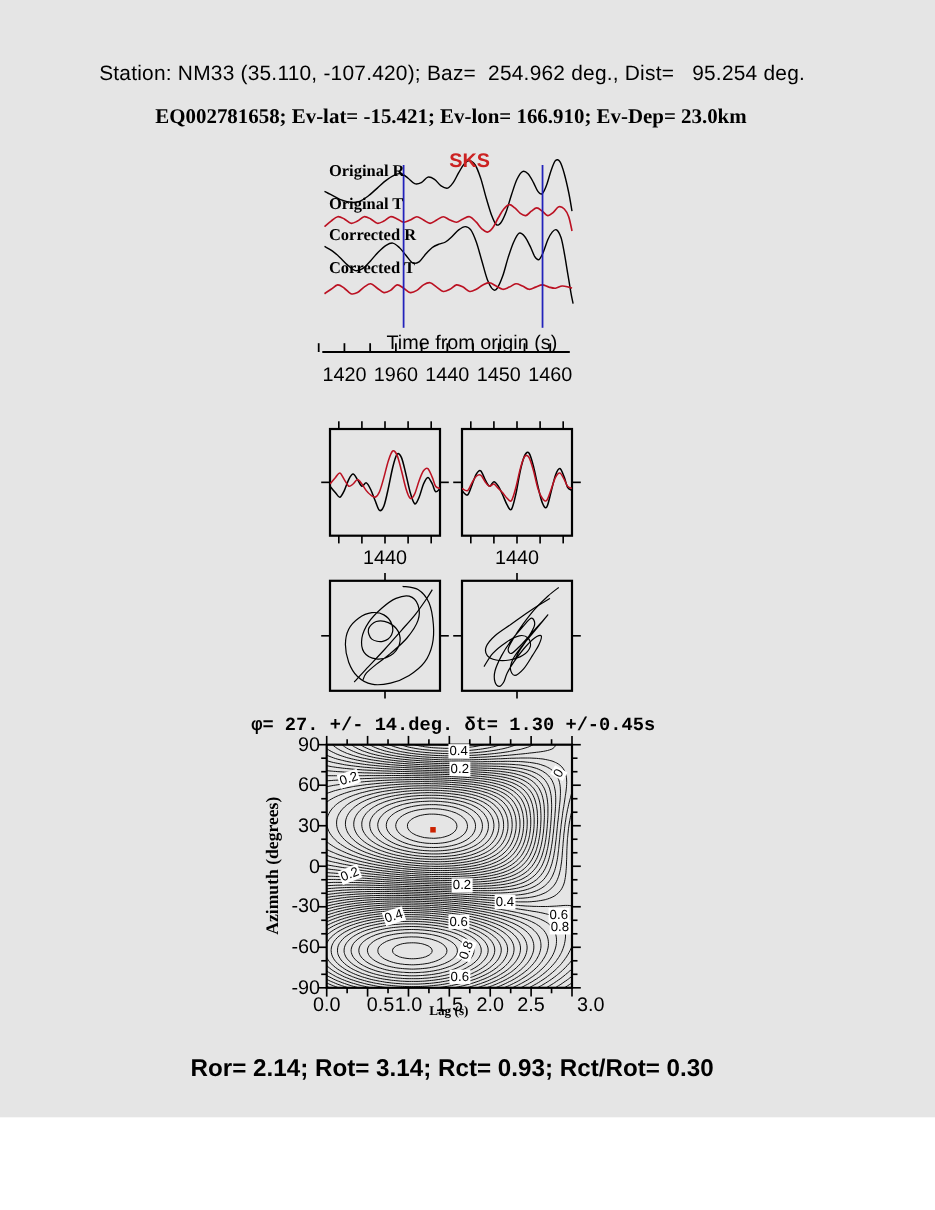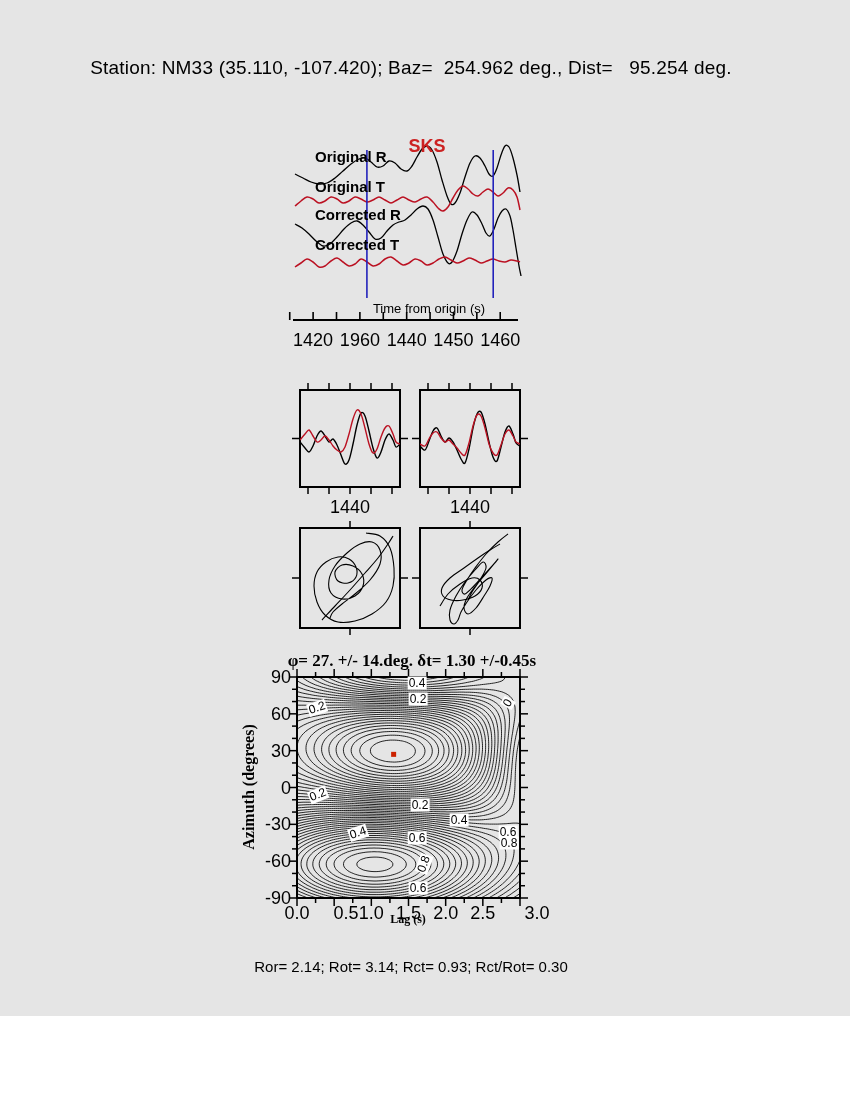--- a/index.html
+++ b/index.html
@@ -3,35 +3,36 @@
 <meta charset="utf-8">
 <style>
   html,body{margin:0;padding:0;background:#fff;}
   #page{position:relative;width:850px;height:1016px;background:#e5e5e5;overflow:hidden;
         font-family:"Liberation Sans",sans-serif;color:#000;}
   .abs{position:absolute;white-space:pre;}
   .ctr{transform:translateX(-50%);}
   .title1{font-size:19px;letter-spacing:0.2px;}
   .title2{font-family:"Liberation Serif",serif;font-weight:bold;font-size:19px;}
   .phase{font-size:18px;font-weight:bold;color:#cc2222;}
-  .trlabel{font-family:Liberation Sans, sans-serif;font-weight:bold;font-size:15px;margin-left:16px;}
+  .trlabel{font-family:Liberation Serif, serif;font-weight:bold;font-size:15px;}
   .axnum{font-size:18px;}
-  .axtitle{font-size:13px;}
+  .axtitle{font-size:18px;}
   .serifbold{font-family:"Liberation Serif",serif;font-weight:bold;}
   .ctitle{font-family:"Liberation Serif",serif;font-weight:bold;font-size:17px;}
   .clabel{font-size:12px;background:#fff;line-height:13px;padding:0 1px;}
-  .footer{font-size:15px;}
+  .footer{font-size:22px;font-weight:bold;}
   .swatch{background:#2aa09a;}
   svg{position:absolute;left:0;top:0;}
 </style>
 </head>
 <body>
 
 <div id="page">
   <div class="abs title1 ctr" style="left:411px;top:57px;">Station: NM33 (35.110, -107.420); Baz=  254.962 deg., Dist=   95.254 deg.</div>
+  <div class="abs title2 ctr" style="left:410px;top:96px;">EQ002781658; Ev-lat= -15.421; Ev-lon= 166.910; Ev-Dep= 23.0km</div>
 
   <svg id="fig" width="850" height="1100">
       <path d="M295,174C296.3,174.7 300.3,176.7 303,178C305.7,179.3 308.3,181.0 311,182C313.7,183.0 316.3,183.8 319,184C321.7,184.2 324.3,184.0 327,183C329.7,182.0 332.3,180.0 335,178C337.7,176.0 340.3,173.3 343,171C345.7,168.7 348.3,166.0 351,164C353.7,162.0 356.7,160.0 359,159C361.3,158.0 363.0,157.5 365,158C367.0,158.5 369.0,160.5 371,162C373.0,163.5 375.0,166.3 377,167C379.0,167.7 381.0,167.0 383,166C385.0,165.0 387.0,161.5 389,161C391.0,160.5 393.0,161.7 395,163C397.0,164.3 399.0,167.7 401,169C403.0,170.3 405.2,171.5 407,171C408.8,170.5 410.3,168.3 412,166C413.7,163.7 415.3,159.8 417,157C418.7,154.2 420.3,150.8 422,149C423.7,147.2 425.3,145.8 427,146C428.7,146.2 430.3,147.3 432,150C433.7,152.7 435.3,157.0 437,162C438.7,167.0 440.3,174.3 442,180C443.7,185.7 445.5,192.0 447,196C448.5,200.0 449.7,202.8 451,204C452.3,205.2 453.5,204.8 455,203C456.5,201.2 458.3,197.3 460,193C461.7,188.7 463.3,182.0 465,177C466.7,172.0 468.3,166.5 470,163C471.7,159.5 473.3,156.8 475,156C476.7,155.2 478.3,156.3 480,158C481.7,159.7 483.5,163.3 485,166C486.5,168.7 487.7,172.3 489,174C490.3,175.7 491.7,177.0 493,176C494.3,175.0 495.7,171.5 497,168C498.3,164.5 499.7,158.7 501,155C502.3,151.3 503.7,147.3 505,146C506.3,144.7 507.7,145.0 509,147C510.3,149.0 511.7,153.3 513,158C514.3,162.7 515.8,169.3 517,175C518.2,180.7 519.5,189.2 520,192" fill="none" stroke="#000000" stroke-width="1.3"></path>
       <path d="M295,206C296.0,205.2 299.0,202.5 301,201C303.0,199.5 305.0,197.3 307,197C309.0,196.7 311.0,198.0 313,199C315.0,200.0 317.0,202.7 319,203C321.0,203.3 323.0,202.0 325,201C327.0,200.0 329.0,197.3 331,197C333.0,196.7 335.0,198.0 337,199C339.0,200.0 341.0,202.7 343,203C345.0,203.3 347.0,202.0 349,201C351.0,200.0 353.0,197.3 355,197C357.0,196.7 359.0,198.2 361,199C363.0,199.8 365.0,201.8 367,202C369.0,202.2 371.0,200.8 373,200C375.0,199.2 377.0,197.0 379,197C381.0,197.0 383.0,199.0 385,200C387.0,201.0 389.0,203.0 391,203C393.0,203.0 395.0,201.0 397,200C399.0,199.0 401.0,197.0 403,197C405.0,197.0 407.0,199.2 409,200C411.0,200.8 413.0,202.2 415,202C417.0,201.8 419.0,199.8 421,199C423.0,198.2 425.0,196.5 427,197C429.0,197.5 431.2,200.2 433,202C434.8,203.8 436.3,206.5 438,208C439.7,209.5 441.3,211.2 443,211C444.7,210.8 446.3,209.2 448,207C449.7,204.8 451.3,200.8 453,198C454.7,195.2 456.3,192.0 458,190C459.7,188.0 461.3,186.2 463,186C464.7,185.8 466.3,187.7 468,189C469.7,190.3 471.3,192.8 473,194C474.7,195.2 476.3,196.3 478,196C479.7,195.7 481.3,193.2 483,192C484.7,190.8 486.3,189.0 488,189C489.7,189.0 491.3,190.8 493,192C494.7,193.2 496.3,195.8 498,196C499.7,196.2 501.3,194.3 503,193C504.7,191.7 506.3,188.5 508,188C509.7,187.5 511.5,188.5 513,190C514.5,191.5 515.8,193.7 517,197C518.2,200.3 519.5,207.8 520,210" fill="none" stroke="#bb1122" stroke-width="1.5"></path>
       <path d="M295,224C296.2,224.7 299.7,226.3 302,228C304.3,229.7 306.7,231.8 309,234C311.3,236.2 313.7,239.0 316,241C318.3,243.0 320.7,245.5 323,246C325.3,246.5 327.7,245.5 330,244C332.3,242.5 334.7,239.5 337,237C339.3,234.5 341.7,231.3 344,229C346.3,226.7 348.8,224.3 351,223C353.2,221.7 355.0,220.7 357,221C359.0,221.3 361.0,223.2 363,225C365.0,226.8 367.0,229.7 369,232C371.0,234.3 373.0,238.0 375,239C377.0,240.0 379.0,239.3 381,238C383.0,236.7 385.0,233.2 387,231C389.0,228.8 391.0,226.5 393,225C395.0,223.5 397.0,222.8 399,222C401.0,221.2 403.0,221.2 405,220C407.0,218.8 409.0,216.8 411,215C413.0,213.2 415.0,210.5 417,209C419.0,207.5 421.2,206.0 423,206C424.8,206.0 426.3,206.7 428,209C429.7,211.3 431.3,215.3 433,220C434.7,224.7 436.3,231.3 438,237C439.7,242.7 441.3,249.7 443,254C444.7,258.3 446.5,261.7 448,263C449.5,264.3 450.5,264.0 452,262C453.5,260.0 455.3,255.7 457,251C458.7,246.3 460.3,239.2 462,234C463.7,228.8 465.3,223.7 467,220C468.7,216.3 470.3,212.8 472,212C473.7,211.2 475.3,213.0 477,215C478.7,217.0 480.5,221.0 482,224C483.5,227.0 484.7,231.0 486,233C487.3,235.0 488.7,236.7 490,236C491.3,235.3 492.7,232.0 494,229C495.3,226.0 496.7,221.0 498,218C499.3,215.0 500.7,212.5 502,211C503.3,209.5 504.7,208.2 506,209C507.3,209.8 508.8,212.5 510,216C511.2,219.5 512.0,224.7 513,230C514.0,235.3 515.0,242.0 516,248C517.0,254.0 518.2,261.3 519,266C519.8,270.7 520.7,274.3 521,276" fill="none" stroke="#000000" stroke-width="1.3"></path>
       <path d="M295,267C296.0,266.3 299.0,264.3 301,263C303.0,261.7 305.0,259.2 307,259C309.0,258.8 311.0,260.7 313,262C315.0,263.3 317.0,266.3 319,267C321.0,267.7 323.0,267.0 325,266C327.0,265.0 329.0,262.3 331,261C333.0,259.7 335.0,257.8 337,258C339.0,258.2 341.0,260.7 343,262C345.0,263.3 347.0,265.7 349,266C351.0,266.3 353.0,265.2 355,264C357.0,262.8 359.0,259.3 361,259C363.0,258.7 365.0,260.8 367,262C369.0,263.2 371.0,265.7 373,266C375.0,266.3 377.0,265.2 379,264C381.0,262.8 383.0,260.2 385,259C387.0,257.8 389.0,256.7 391,257C393.0,257.3 395.0,259.7 397,261C399.0,262.3 401.0,264.7 403,265C405.0,265.3 407.0,264.0 409,263C411.0,262.0 413.0,259.3 415,259C417.0,258.7 419.0,260.0 421,261C423.0,262.0 425.0,264.7 427,265C429.0,265.3 431.0,264.0 433,263C435.0,262.0 437.0,260.0 439,259C441.0,258.0 443.0,256.8 445,257C447.0,257.2 449.0,259.0 451,260C453.0,261.0 455.0,262.8 457,263C459.0,263.2 461.0,261.8 463,261C465.0,260.2 467.0,258.2 469,258C471.0,257.8 473.0,259.2 475,260C477.0,260.8 479.0,262.8 481,263C483.0,263.2 485.0,261.7 487,261C489.0,260.3 491.0,259.0 493,259C495.0,259.0 497.0,260.5 499,261C501.0,261.5 503.0,262.2 505,262C507.0,261.8 509.0,260.2 511,260C513.0,259.8 515.5,260.7 517,261C518.5,261.3 519.5,261.8 520,262" fill="none" stroke="#bb1122" stroke-width="1.5"></path>
       <line x1="366.9085239085238" y1="150" x2="366.9085239085238" y2="298" stroke="#2222bb" stroke-width="1.6"></line>
       <line x1="493.20790020790037" y1="150" x2="493.20790020790037" y2="298" stroke="#2222bb" stroke-width="1.6"></line>
       <line x1="293" y1="320" x2="518" y2="320" stroke="#000" stroke-width="2"></line>
       <line x1="289.7255717255715" y1="312" x2="289.7255717255715" y2="320" stroke="#000" stroke-width="1.6"></line>
@@ -160,21 +161,21 @@
       <line x1="520" y1="689.2777777777778" x2="525" y2="689.2777777777778" stroke="#000" stroke-width="1.5"></line>
       <line x1="289" y1="677" x2="297" y2="677" stroke="#000" stroke-width="1.5"></line>
       <line x1="520" y1="677" x2="528" y2="677" stroke="#000" stroke-width="1.5"></line>
       <rect x="391.1333333333333" y="751.85" width="5" height="5" fill="#cc2200"></rect>
     </svg>
 
   <div class="abs phase ctr" style="left:427px;top:136px;">SKS</div>
 
   <div id="labels">
     <div class="abs axtitle ctr" style="left:429px;top:301px;">Time from origin (s)</div>
-    <div class="abs ctitle ctr" style="left:412px;top:651px;">φ= 27. +/- 14.deg. δt= 1.30 +/-0.45s</div>
+    <div class="abs ctitle ctr" style="left:412px;top:651px;font-family:Liberation Mono, monospace;">φ= 27. +/- 14.deg. δt= 1.30 +/-0.45s</div>
     <div class="abs serifbold" style="left:249px;top:787px;font-size:16px;transform:translate(-50%,-50%) rotate(-90deg);">Azimuth (degrees)</div>
     <div class="abs serifbold ctr" style="left:408px;top:912px;font-size:12px;">Lag (s)</div>
     <div class="abs footer ctr" style="left:411px;top:958px;">Ror= 2.14; Rot= 3.14; Rct= 0.93; Rct/Rot= 0.30</div>
   </div>
 
   <div class="abs swatch" style="left:0px;top:1071px;width:45px;height:14px;"></div>
 <div class="abs axnum ctr" style="left:313.1px;top:330px;">1420</div>
     <div class="abs axnum ctr" style="left:359.9px;top:330px;">1960</div>
     <div class="abs axnum ctr" style="left:406.7px;top:330px;">1440</div>
     <div class="abs axnum ctr" style="left:453.4px;top:330px;">1450</div>

